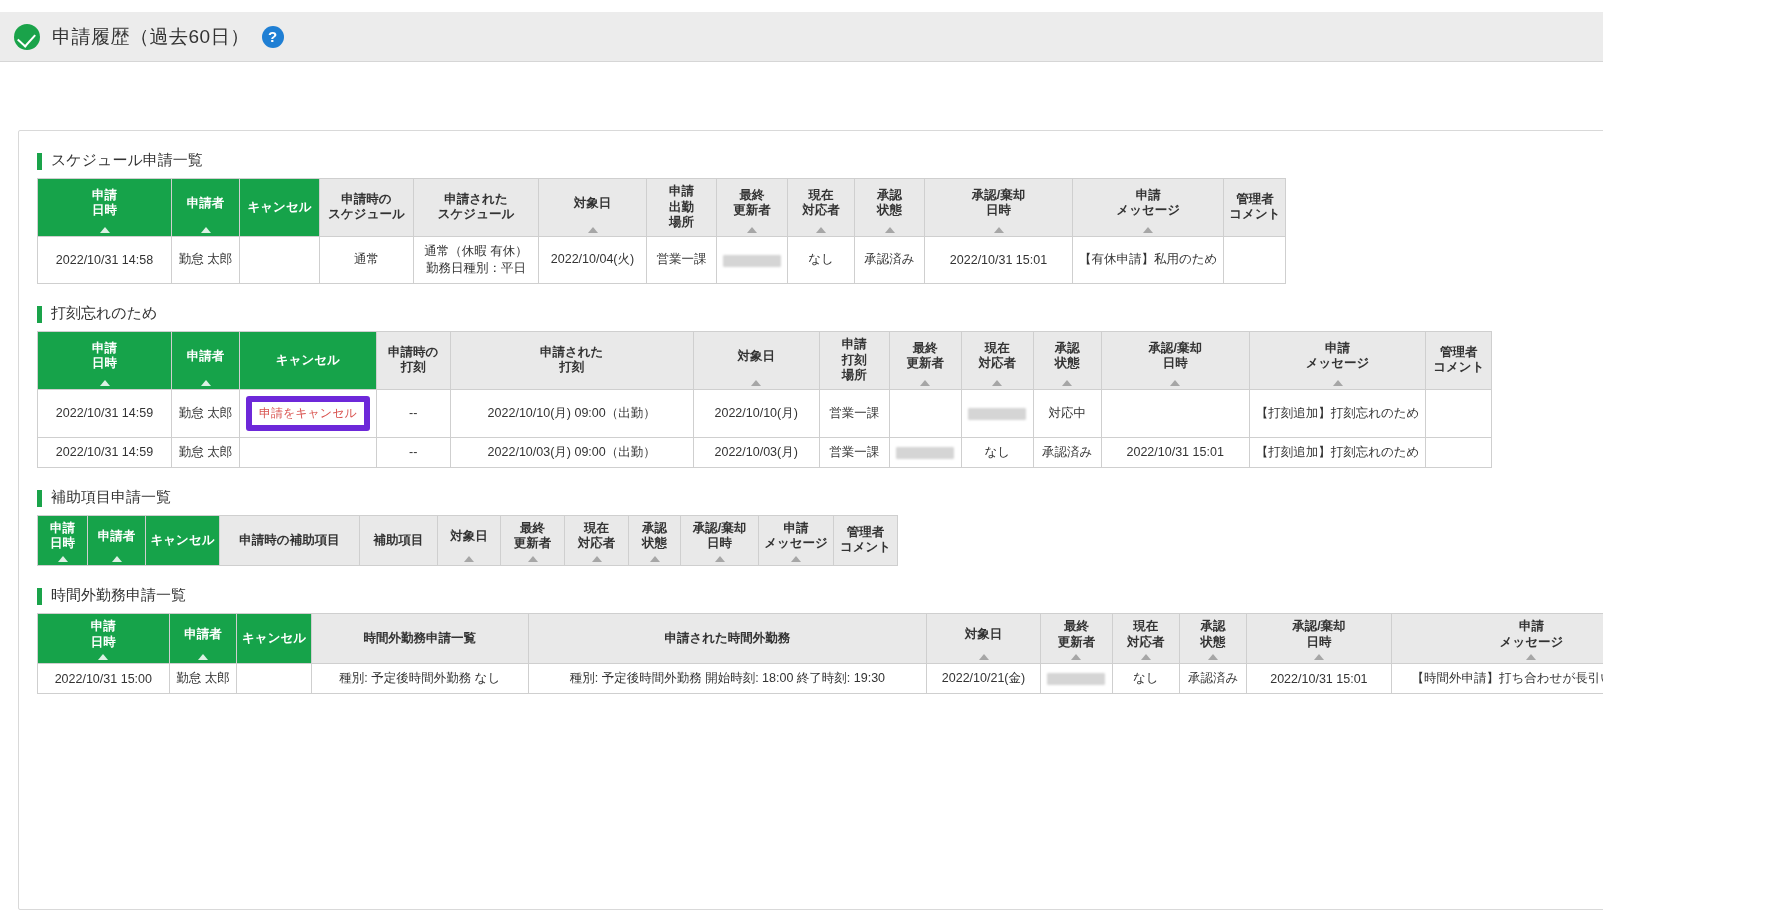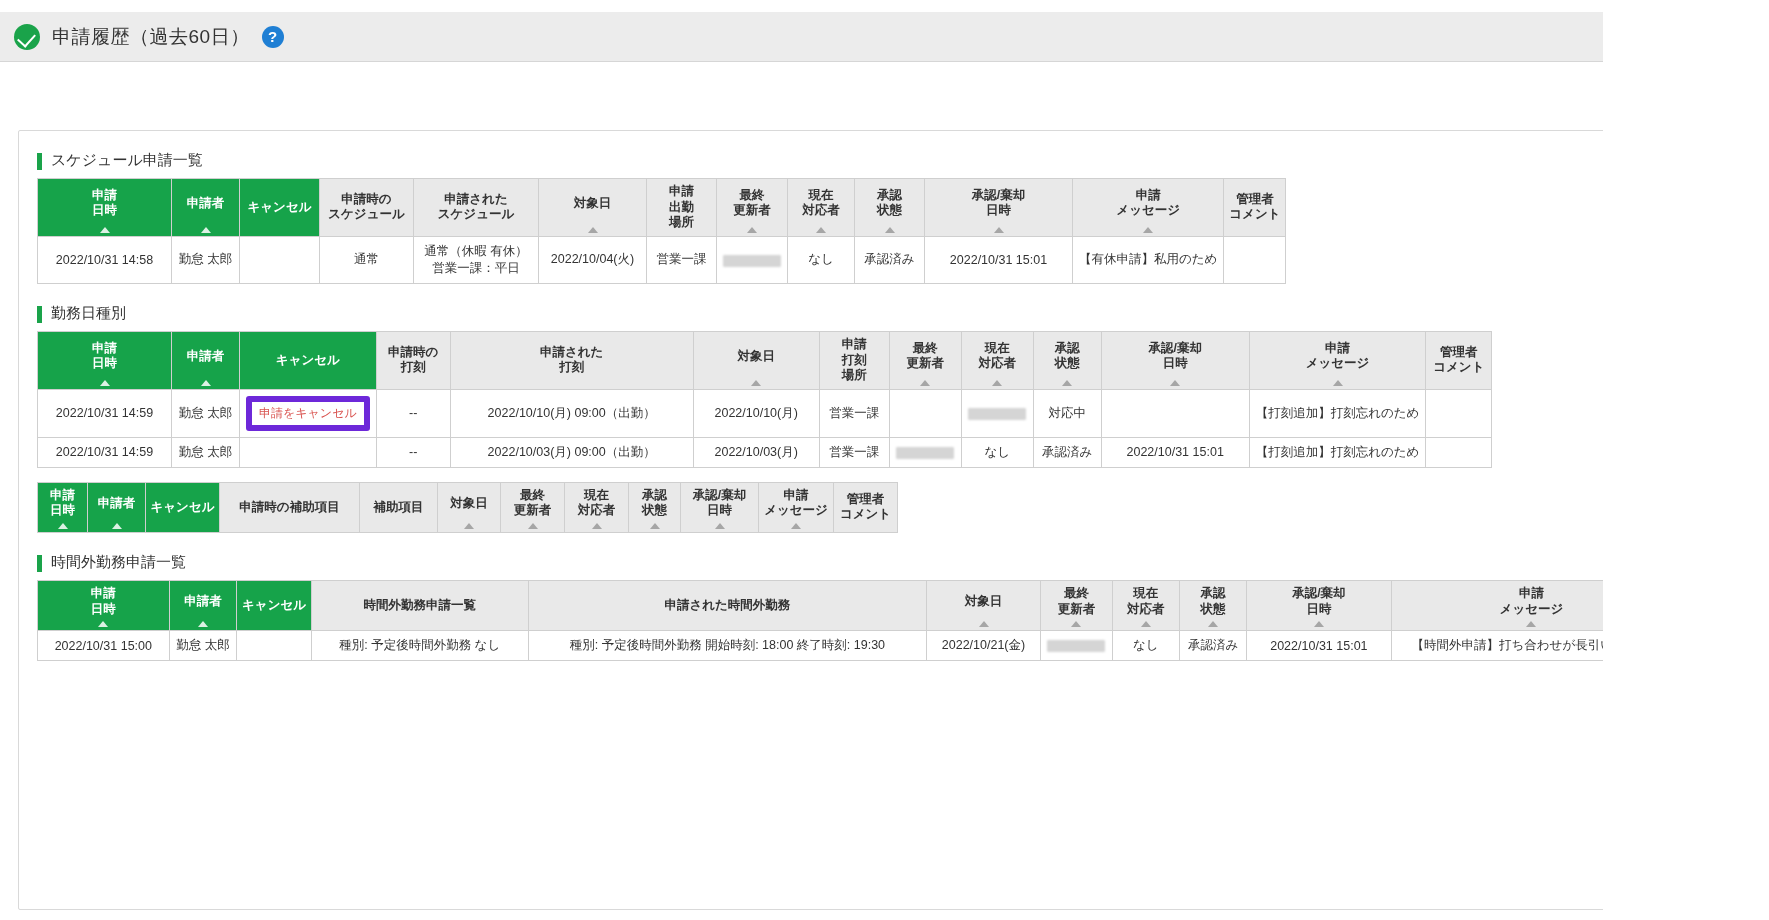--- a/index.html
+++ b/index.html
@@ -252,39 +252,39 @@
               </tr>
             </thead>
             <tbody>
               <tr>
                 <td>2022/10/31 14:58</td>
                 <td>勤怠 太郎</td>
                 <td class="cancel-cell"></td>
                 <td>通常</td>
                 <td>
                   <div>通常（休暇 有休）</div>
-                  <div>営業一課：平日</div>
+                  <div>勤務日種別：平日</div>
                 </td>
                 <td>2022/10/04(火)</td>
                 <td>営業一課</td>
                 <td><span class="redact"></span></td>
                 <td>なし</td>
                 <td>承認済み</td>
                 <td>2022/10/31 15:01</td>
                 <td>【有休申請】私用のため</td>
                 <td></td>
               </tr>
             </tbody>
           </table>
           <div class="spacer"></div>
         </div>
         <div>
           <div class="section-title">
             <span class="bar"></span>
-            <span class="txt">勤務日種別</span>
+            <span class="txt">打刻忘れのため</span>
           </div>
           <table class="grid">
             <colgroup>
               <col style="width: 134px;">
               <col style="width: 68px;">
               <col style="width: 107px;">
               <col style="width: 74px;">
               <col style="width: 243px;">
               <col style="width: 126px;">
               <col style="width: 70px;">
@@ -386,20 +386,24 @@
                 <td>承認済み</td>
                 <td>2022/10/31 15:01</td>
                 <td>【打刻追加】打刻忘れのため</td>
                 <td></td>
               </tr>
             </tbody>
           </table>
           <div class="spacer"></div>
         </div>
         <div>
+          <div class="section-title">
+            <span class="bar"></span>
+            <span class="txt">補助項目申請一覧</span>
+          </div>
           <table class="grid">
             <colgroup>
               <col style="width: 50px;">
               <col style="width: 58px;">
               <col style="width: 74px;">
               <col style="width: 140px;">
               <col style="width: 78px;">
               <col style="width: 63px;">
               <col style="width: 64px;">
               <col style="width: 64px;">

